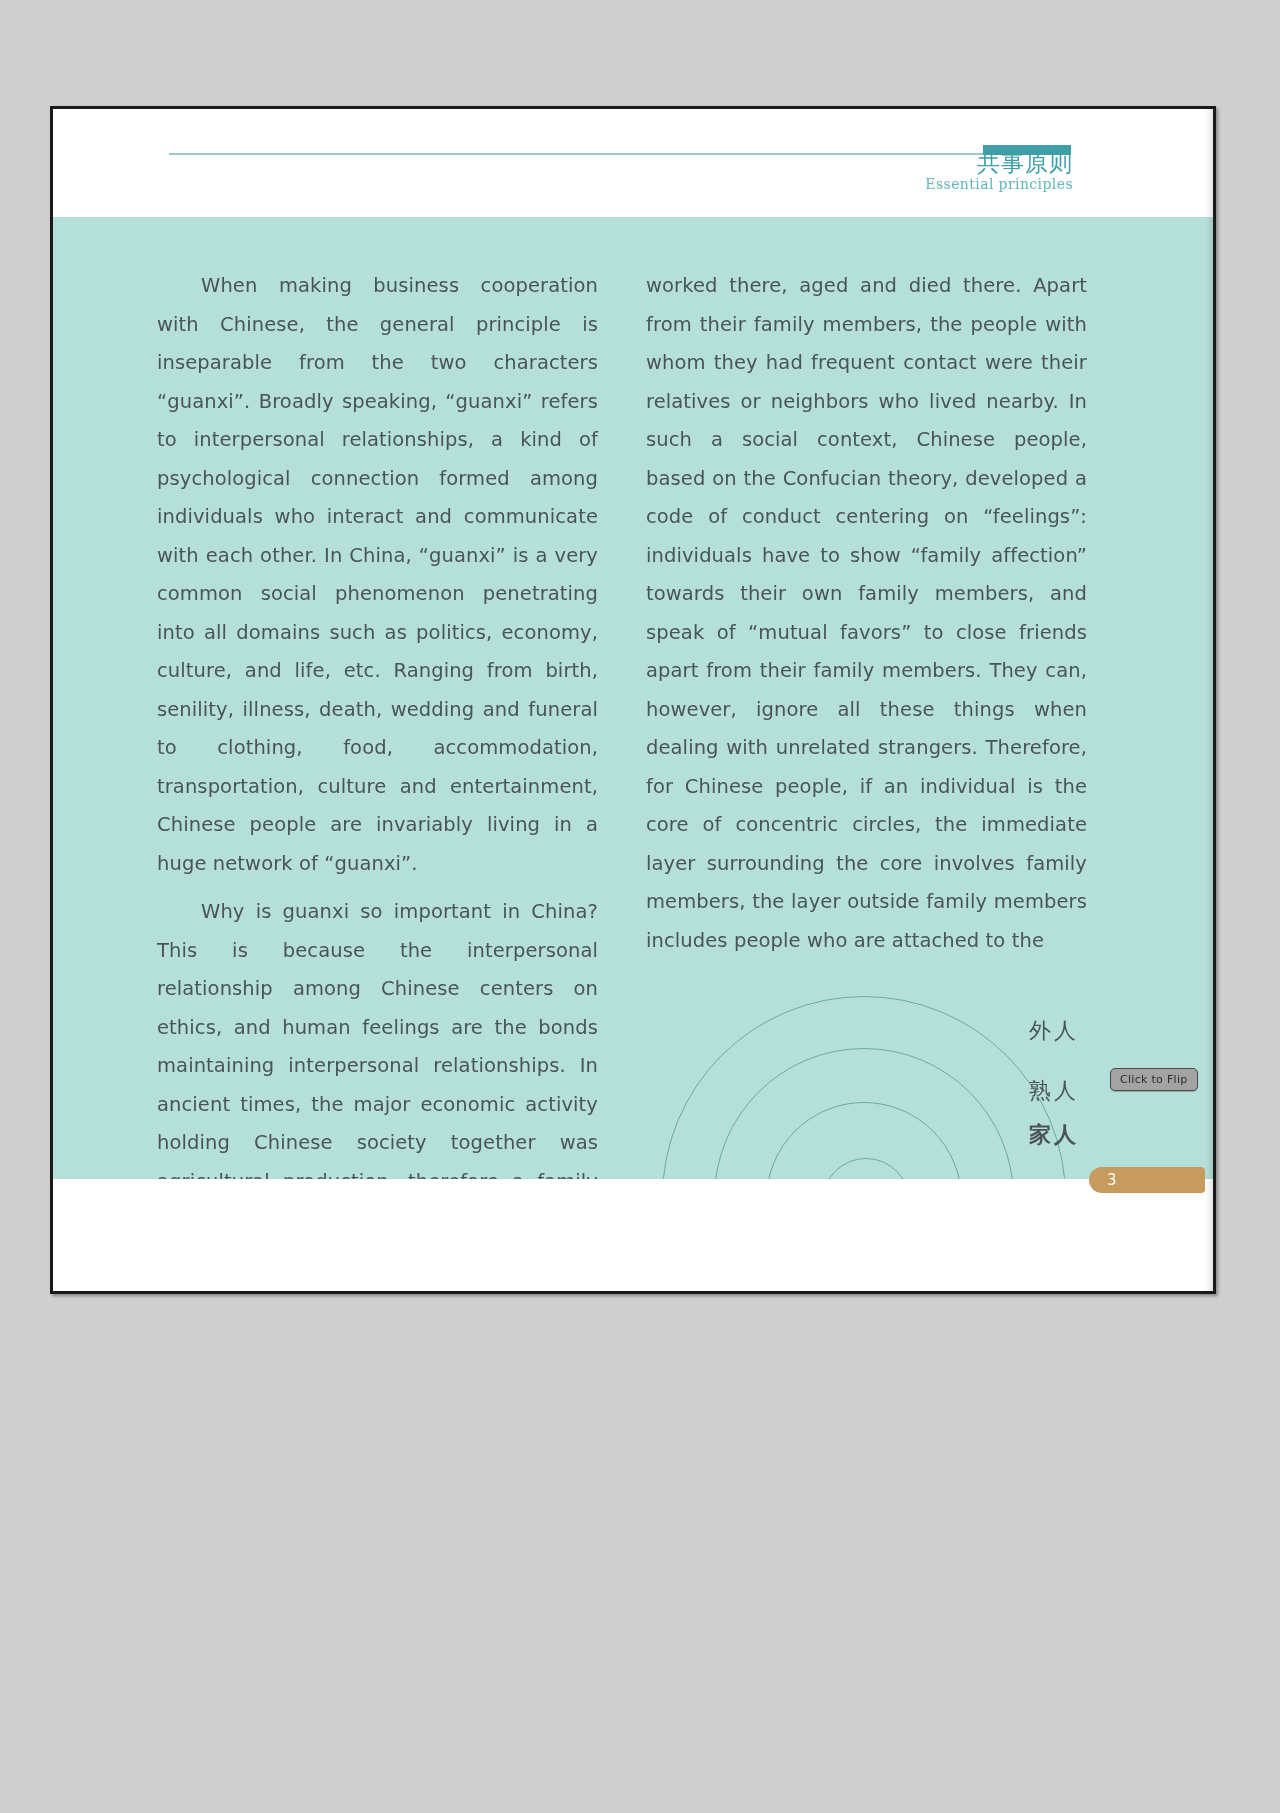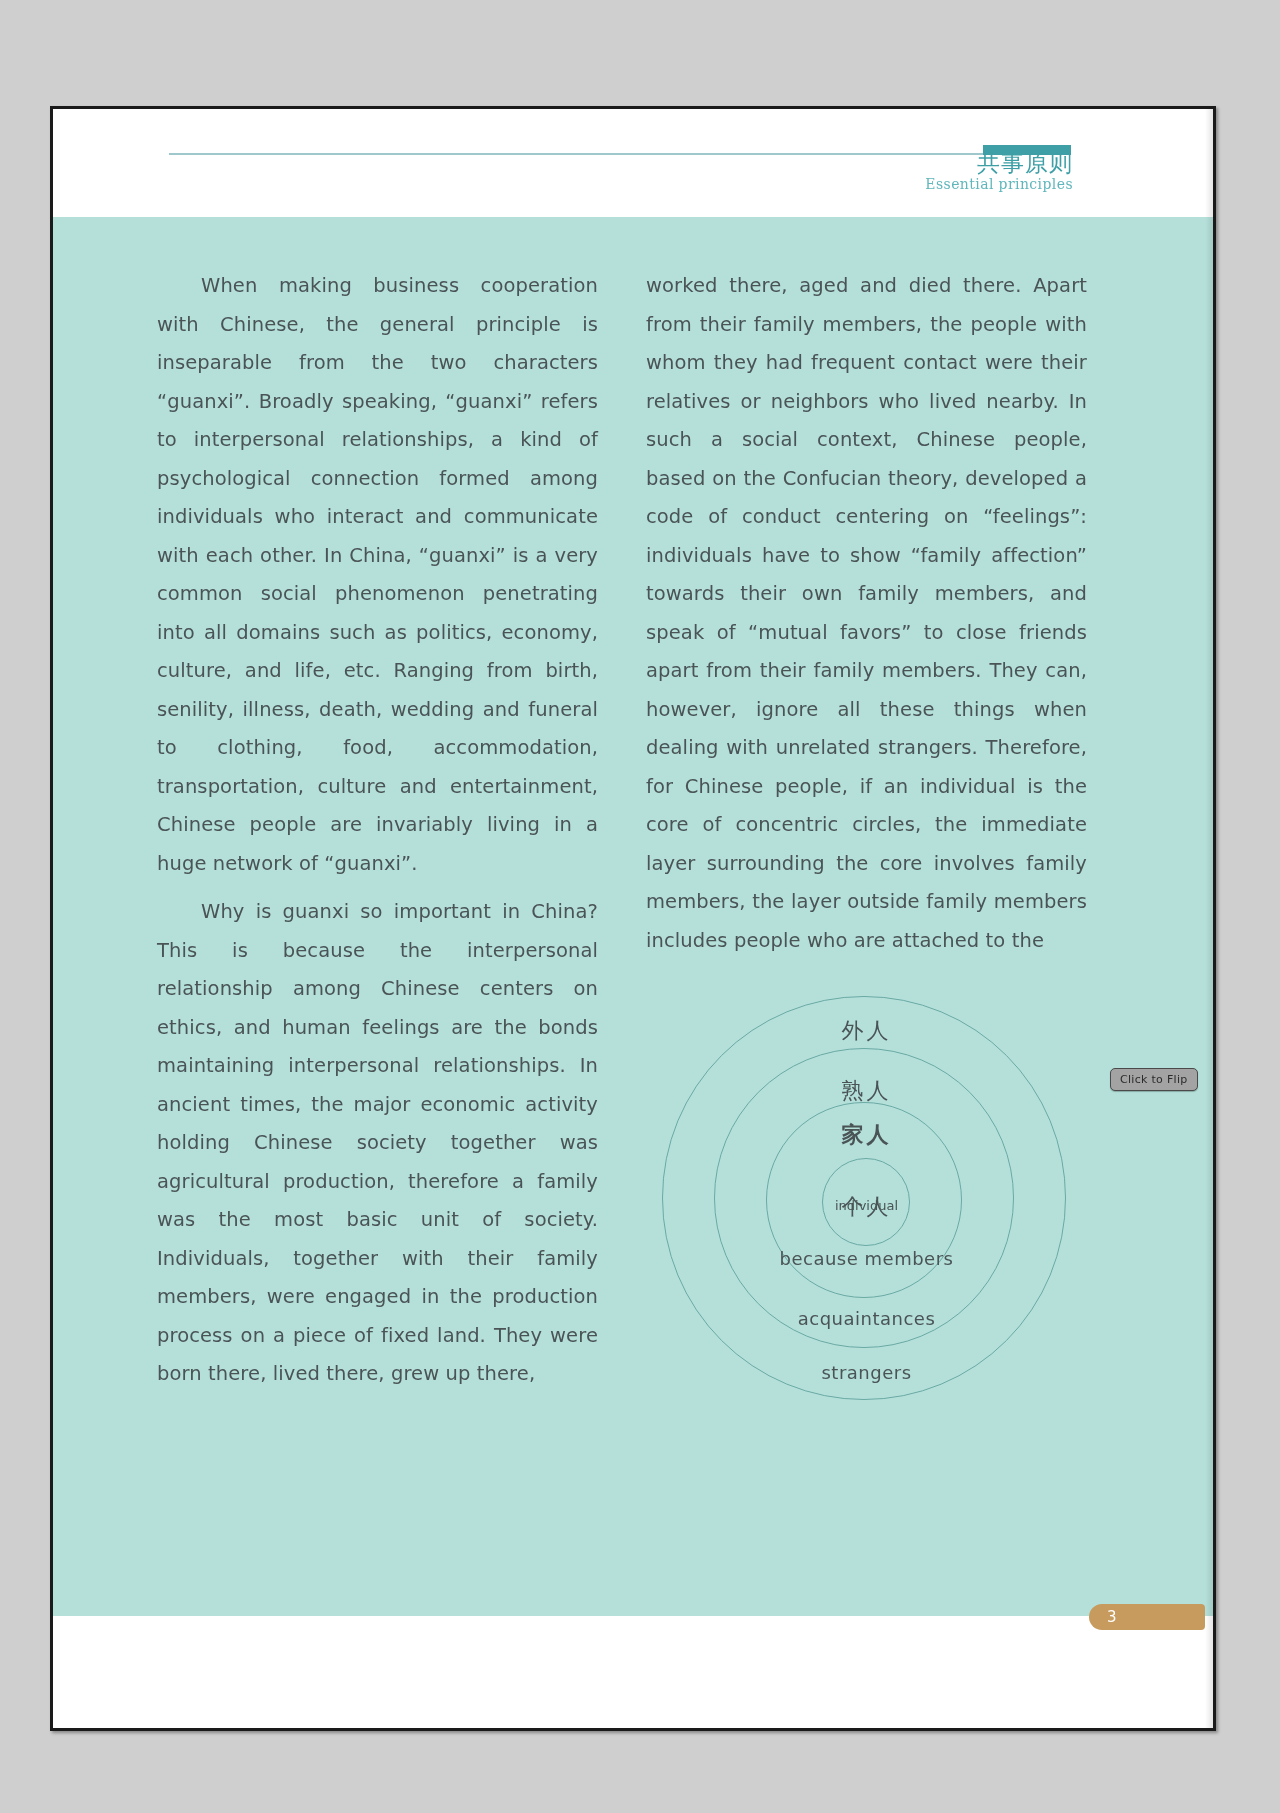--- a/index.html
+++ b/index.html
@@ -18,21 +18,21 @@
     height: 1813px;
     background: #cfcfcf;
   }
 
   
   #page-sheet {
     position: absolute;
     left: 50px;
     top: 106px;
     width: 1166px;
-    height: 1625px;
+    height: 1188px;
     background: #ffffff;
     border: 3px solid #1a1a1a;
     box-sizing: border-box;
     box-shadow: 2px 2px 3px rgba(0,0,0,0.35);
     overflow: hidden;
   }
 
   
   #header-zone {
     position: absolute;
@@ -139,21 +139,21 @@
   }
 
   #ring-outer  { left: 8px;   top: 6px;   width: 404px; height: 404px; }
   #ring-third  { left: 60px;  top: 58px;  width: 300px; height: 300px; }
   #ring-second { left: 112px; top: 112px; width: 196px; height: 196px; }
   #ring-inner  { left: 168px; top: 168px; width: 88px;  height: 88px;  }
 
   .dlabel {
     position: absolute;
     width: 100%;
-    text-align: center;
+    text-align: right;
     left: 0;
     color: #4a5456;
     font-family: "DejaVu Sans", sans-serif;
   }
 
   .dlabel-cn { font-size: 22px; letter-spacing: 3px; }
   .dlabel-en { font-size: 18px; }
 
   #lab-cn-outer  { top: 26px; }
   #lab-cn-third  { top: 78px; margin-top: 8px; }

